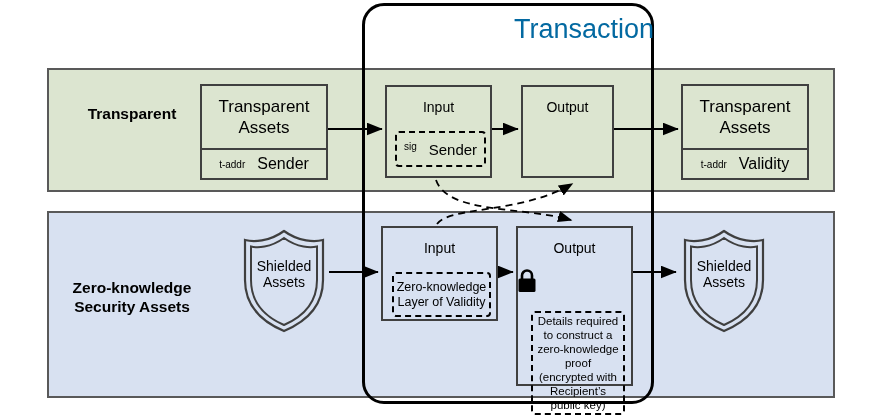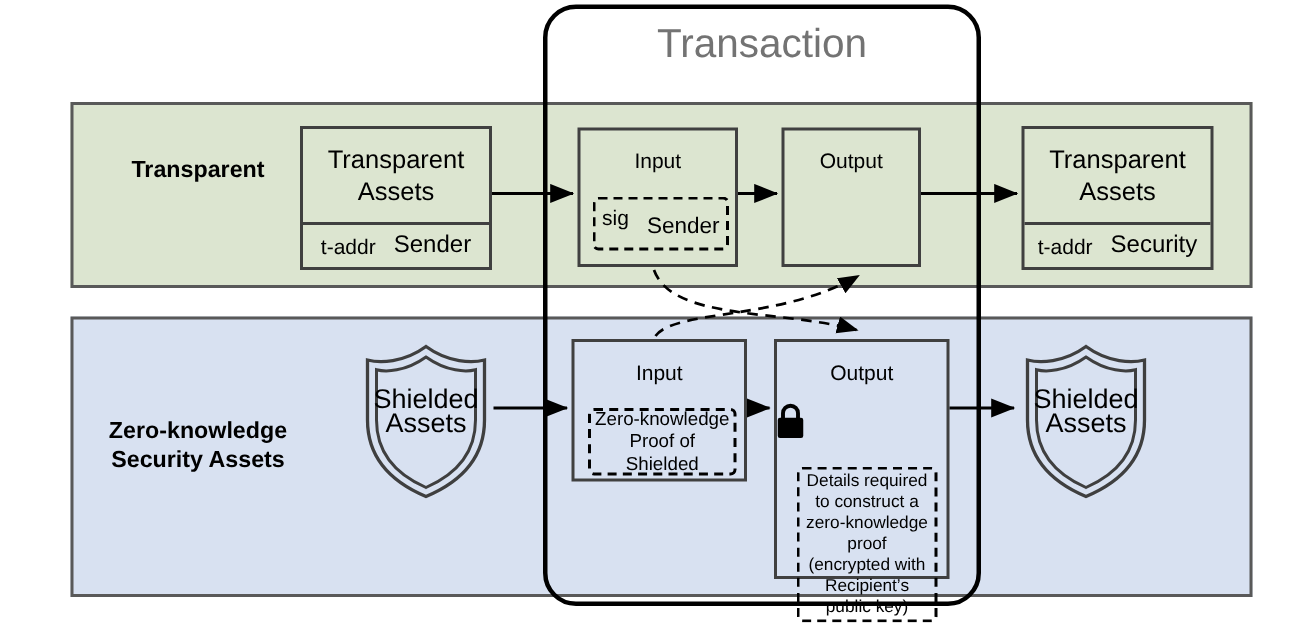--- a/index.html
+++ b/index.html
@@ -60,21 +60,21 @@
     text-align:center;
     font-size:17px; line-height:21px;
     border-bottom:2px solid #404040;
   }
   .assets-bottom{
     flex:1 1 auto;
     display:flex;align-items:center;justify-content:center;
     font-size:16px;
   }
   .sup{
-    font-size:14px;
+    font-size:10px;
     vertical-align:super;
     margin-right:12px;
   }
 
   .io-title{
     position:absolute;
     left:0; right:0;
     text-align:center;
     font-size:14px;
     line-height:24px;
@@ -97,35 +97,35 @@
     left:362px; top:3px; width:292px; height:401px;
     border:3px solid #000;
     border-radius:22px;
     box-sizing:border-box;
     background:transparent;
     pointer-events:none;
   }
   #transaction-title{
     position:absolute;
     left:362px; top:12px; width:292px;
-    text-align:center;
+    text-align:right;
     font-size:27px;
     line-height:34px;
-    color:#737373;
+    color:#0369a1;
   }
 
   .shield-wrap{
     position:absolute;
     width:90px; height:106px;
   }
   .shield-text{
     position:absolute;
     left:0; right:0; top:30px;
     text-align:center;
-    font-size:18px;
+    font-size:14px;
     line-height:16px;
   }
   svg.ovl{ position:absolute; left:0; top:0; width:874px; height:415px; overflow:visible; }
   .lock{
     position:absolute;
     width:22px;height:26px;
   }
 </style>
 </head>
 <body>
@@ -164,21 +164,21 @@
 
   <div class="assets-box" style="left:681px; top:84px; width:128px; height:96px;">
     <div class="assets-top">
       <div>
         <div>Transparent</div>
         <div>Assets</div>
       </div>
     </div>
     <div class="assets-bottom">
       <span class="sup">t-addr</span>
-      <span>Security</span>
+      <span>Validity</span>
     </div>
   </div>
 
   <div class="layer-band" id="zk-band"></div>
 
   <div class="layer-label" id="zk-label">
     <div>Zero-knowledge</div>
     <div>Security Assets</div>
   </div>
 
@@ -191,21 +191,21 @@
       <div>Shielded</div>
       <div>Assets</div>
     </div>
   </div>
 
   <div class="node-box blue" style="left:381px; top:226px; width:117px; height:95px;">
     <div class="io-title" style="top:8px;">Input</div>
     <div class="dashed-inner" style="left:9px; top:44px; width:99px; height:45px;">
       <span>
         <span>Zero-knowledge</span><br>
-        <span>Proof of Shielded</span>
+        <span>Layer of Validity</span>
       </span>
     </div>
   </div>
 
   <div class="node-box blue" style="left:516px; top:226px; width:117px; height:160px;">
     <div class="io-title" style="top:8px;">Output</div>
     <div class="dashed-inner" style="left:13px; top:44px; width:94px; height:104px; font-size:11.5px; line-height:14px; padding:2px 4px;margin-top:39px;">
       <span>Details required to construct a zero-knowledge proof (encrypted with Recipient’s public key)</span>
     </div>
     <div class="lock" style="left:-2px; top:40px;">

